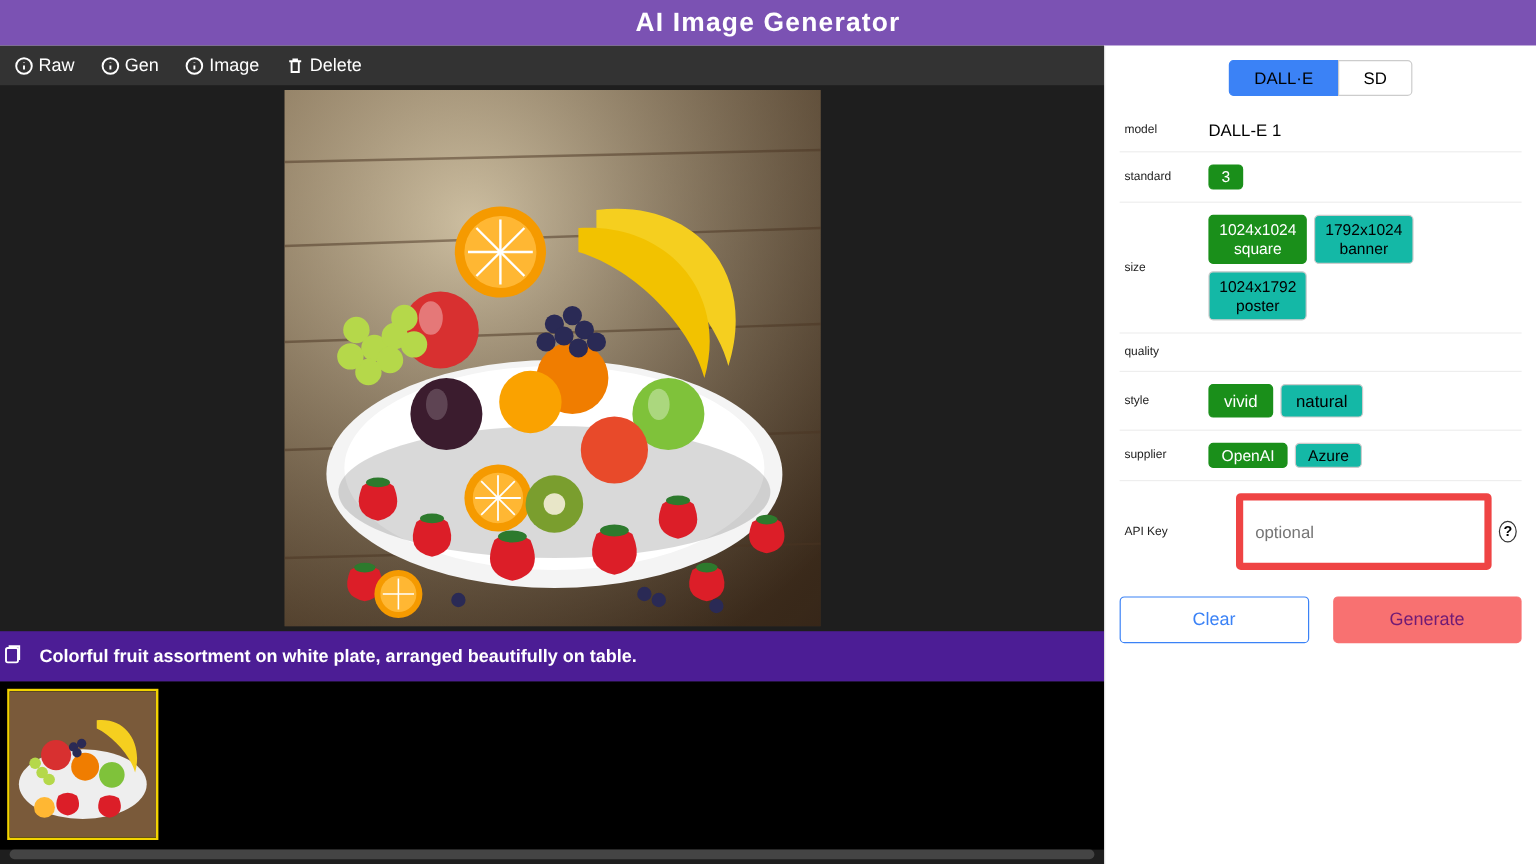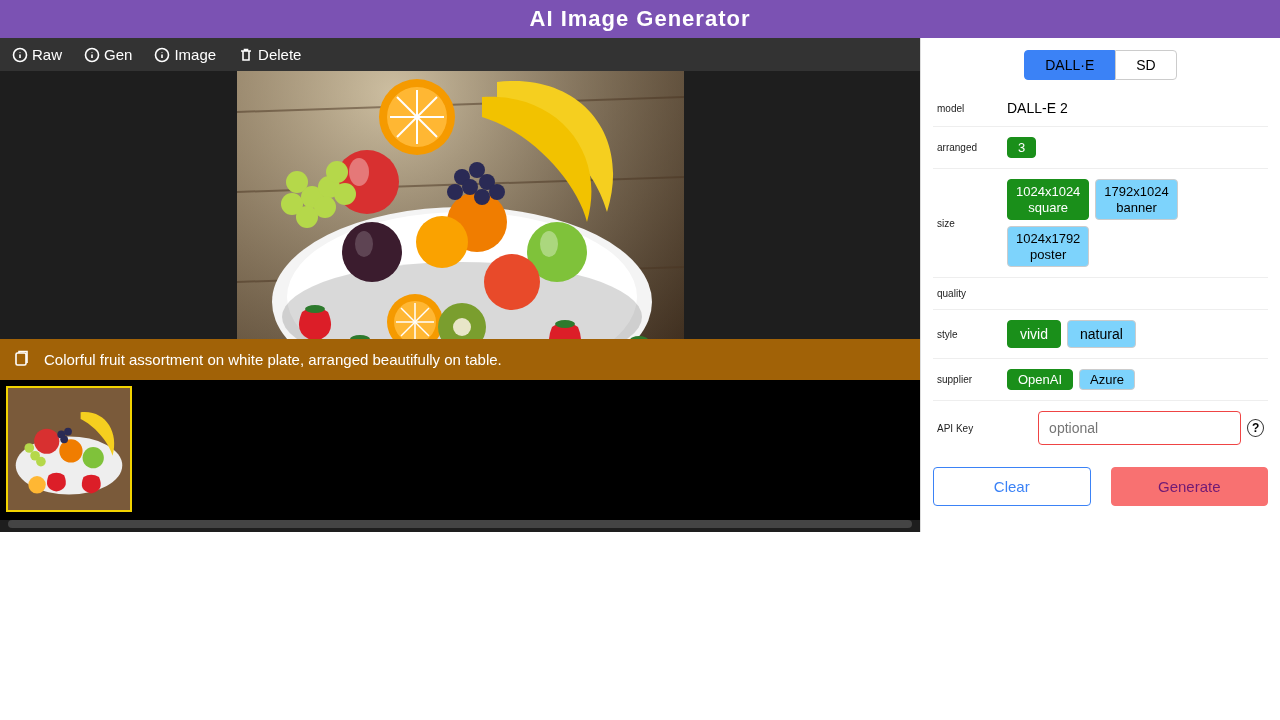--- a/index.html
+++ b/index.html
@@ -1,47 +1,47 @@
 <!DOCTYPE html>
 <html><head>
 <meta charset="utf-8">
 <style>
 * { box-sizing: border-box; margin: 0; padding: 0; }
 body { font-family: -apple-system, BlinkMacSystemFont, "Segoe UI", Arial, sans-serif; width: 1280px; height: 720px; overflow: hidden; background: #fff; }
-.app { display: flex; flex-direction: column; height: 532px; border-radius: 21px; }
+.app { display: flex; flex-direction: column; height: 720px; border-radius: 21px; }
 .header { background: #7b52b3; color: #fff; text-align: center; padding: 6px 0; font-weight: 700; font-size: 22px; letter-spacing: 1px; font-family: "Arial Black", Arial, sans-serif; }
 .body { display: flex; flex: 1; overflow: hidden; }
 .left { flex: 1; background: #1e1e1e; display: flex; flex-direction: column; min-width: 0; }
 .toolbar { background: #333; color: #fff; display: flex; gap: 22px; padding: 8px 12px; font-size: 15px; align-items: center; }
 .toolbar-item { display: inline-flex; align-items: center; gap: 4px; cursor: pointer; }
 .toolbar-item svg { width: 16px; height: 16px; fill: none; stroke: #fff; stroke-width: 1.6; }
 .canvas { flex: 1; display: flex; align-items: center; justify-content: center; overflow: hidden; }
 .fruit-img { width: 447px; height: 447px; display: block; }
-.caption { display: flex; align-items: center; gap: 14px; padding: 10px 12px; color: #fff; font-size: 15px; background: #a16207; }
+.caption { display: flex; align-items: center; gap: 14px; padding: 10px 1px; color: #fff; font-size: 15px; background: #4c1d95; font-weight: bold; }
 .caption svg { width: 18px; height: 18px; fill: none; stroke: #fff; stroke-width: 1.6; }
 .thumbs { background: #000; padding: 6px; display: flex; gap: 6px; height: 140px; }
 .thumb { width: 126px; height: 126px; border: 2px solid #f2d300; cursor: pointer; }
 .scrollbar { height: 8px; background: #444; margin: 0 8px 4px 8px; border-radius: 4px; }
 .right { width: 360px; background: #fff; border-left: 1px solid #ddd; padding: 12px; overflow-y: auto; }
 .tabs { display: flex; justify-content: center; gap: 0; margin-bottom: 10px; }
 .tab { padding: 6px 20px; border: 1px solid #ccc; font-size: 14px; cursor: pointer; background: #fff; }
 .tab:first-child { border-radius: 4px 0 0 4px; }
 .tab:last-child { border-radius: 0 4px 4px 0; }
 .tab.active { background: #3b82f6; color: #000000; border-color: #3b82f6; }
 .prompt { position: relative; }
 .prompt textarea { width: 100%; height: 120px; border: 1px solid #ccc; border-radius: 4px; padding: 10px; font-size: 15px; resize: none; font-family: inherit; }
 .char-count { position: absolute; right: 10px; bottom: 6px; color: #666; font-size: 13px; }
 .form-row { display: flex; align-items: center; padding: 10px 4px; border-bottom: 1px solid #eee; }
 .form-label { width: 70px; font-size: 10px; color: #222; }
 .form-value { flex: 1; font-size: 14px; display: flex; align-items: center; flex-wrap: wrap; gap: 6px; }
-.chip { border: 1px solid #ccc; border-radius: 4px; padding: 5px 12px; font-size: 14px; background: #7dd3fc; cursor: pointer; }
+.chip { border: 1px solid #ccc; border-radius: 4px; padding: 5px 12px; font-size: 14px; background: #14b8a6; cursor: pointer; }
 .chip.green { background: #1a8f1a; color: #fff; border-color: #1a8f1a; }
 .chip.small { padding: 2px 10px; font-size: 13px; }
 .chip.multi { text-align: center; line-height: 1.2; font-size: 13px; padding: 4px 8px; }
-.apikey-input { flex: 1; border: 1px solid #ef4444; border-radius: 4px; padding: 8px 10px; font-size: 14px; margin-left: 36px; }
+.apikey-input { flex: 1; border: 6px solid #ef4444; border-radius: 4px; padding: 18px 10px; font-size: 14px; margin-left: 36px; }
 .help-icon { width: 18px; height: 18px; border: 1.5px solid #333; border-radius: 50%; display: inline-flex; align-items: center; justify-content: center; font-size: 12px; font-weight: bold; cursor: pointer; margin-left: 6px; }
 .actions { display: flex; gap: 20px; margin-top: 12px; }
 .btn { flex: 1; padding: 10px 0; font-size: 15px; border-radius: 4px; text-align: center; cursor: pointer; }
 .btn-clear { border: 1px solid #3b82f6; color: #3b82f6; background: #fff; }
 .btn-gen { background: #f87171; color: #701a75; border: 1px solid #f87171; }
 </style>
 </head>
 <body>
 
 <div class="app">
@@ -244,24 +244,24 @@
     </div>
 
     <div class="right">
       <div class="tabs">
         <div class="tab active">DALL·E</div>
         <div class="tab">SD</div>
       </div>
 
       <div class="form-row">
         <div class="form-label">model</div>
-        <div class="form-value">DALL-E 2</div>
-      </div>
-      <div class="form-row">
-        <div class="form-label">arranged</div>
+        <div class="form-value">DALL-E 1</div>
+      </div>
+      <div class="form-row">
+        <div class="form-label">standard</div>
         <div class="form-value">
             <span class="chip green small">3</span>
           </div>
       </div>
       <div class="form-row">
         <div class="form-label">size</div>
         <div class="form-value">
           <span class="chip multi green"><span>1024x1024</span><br><span>square</span></span>
           <span class="chip multi"><span>1792x1024</span><br><span>banner</span></span>
           <span class="chip multi"><span>1024x1792</span><br><span>poster</span></span>

